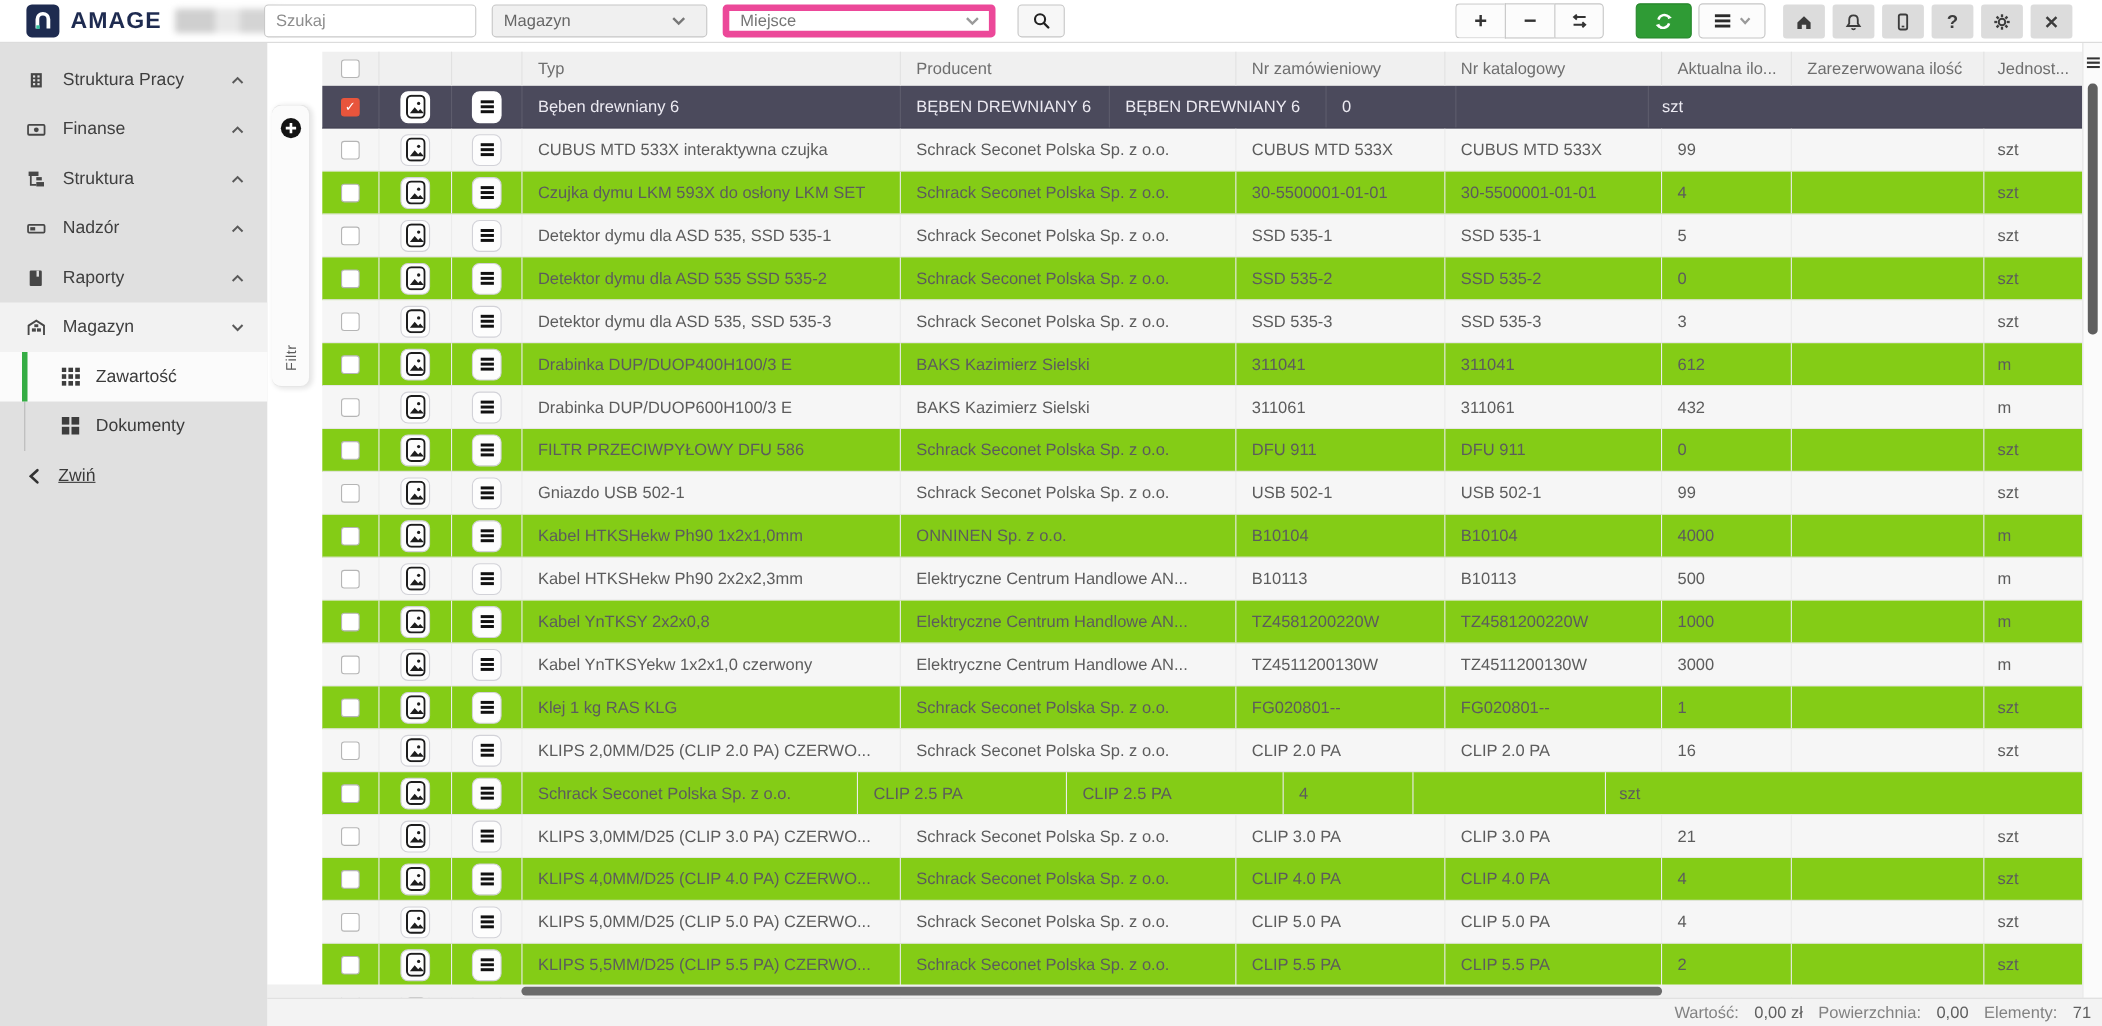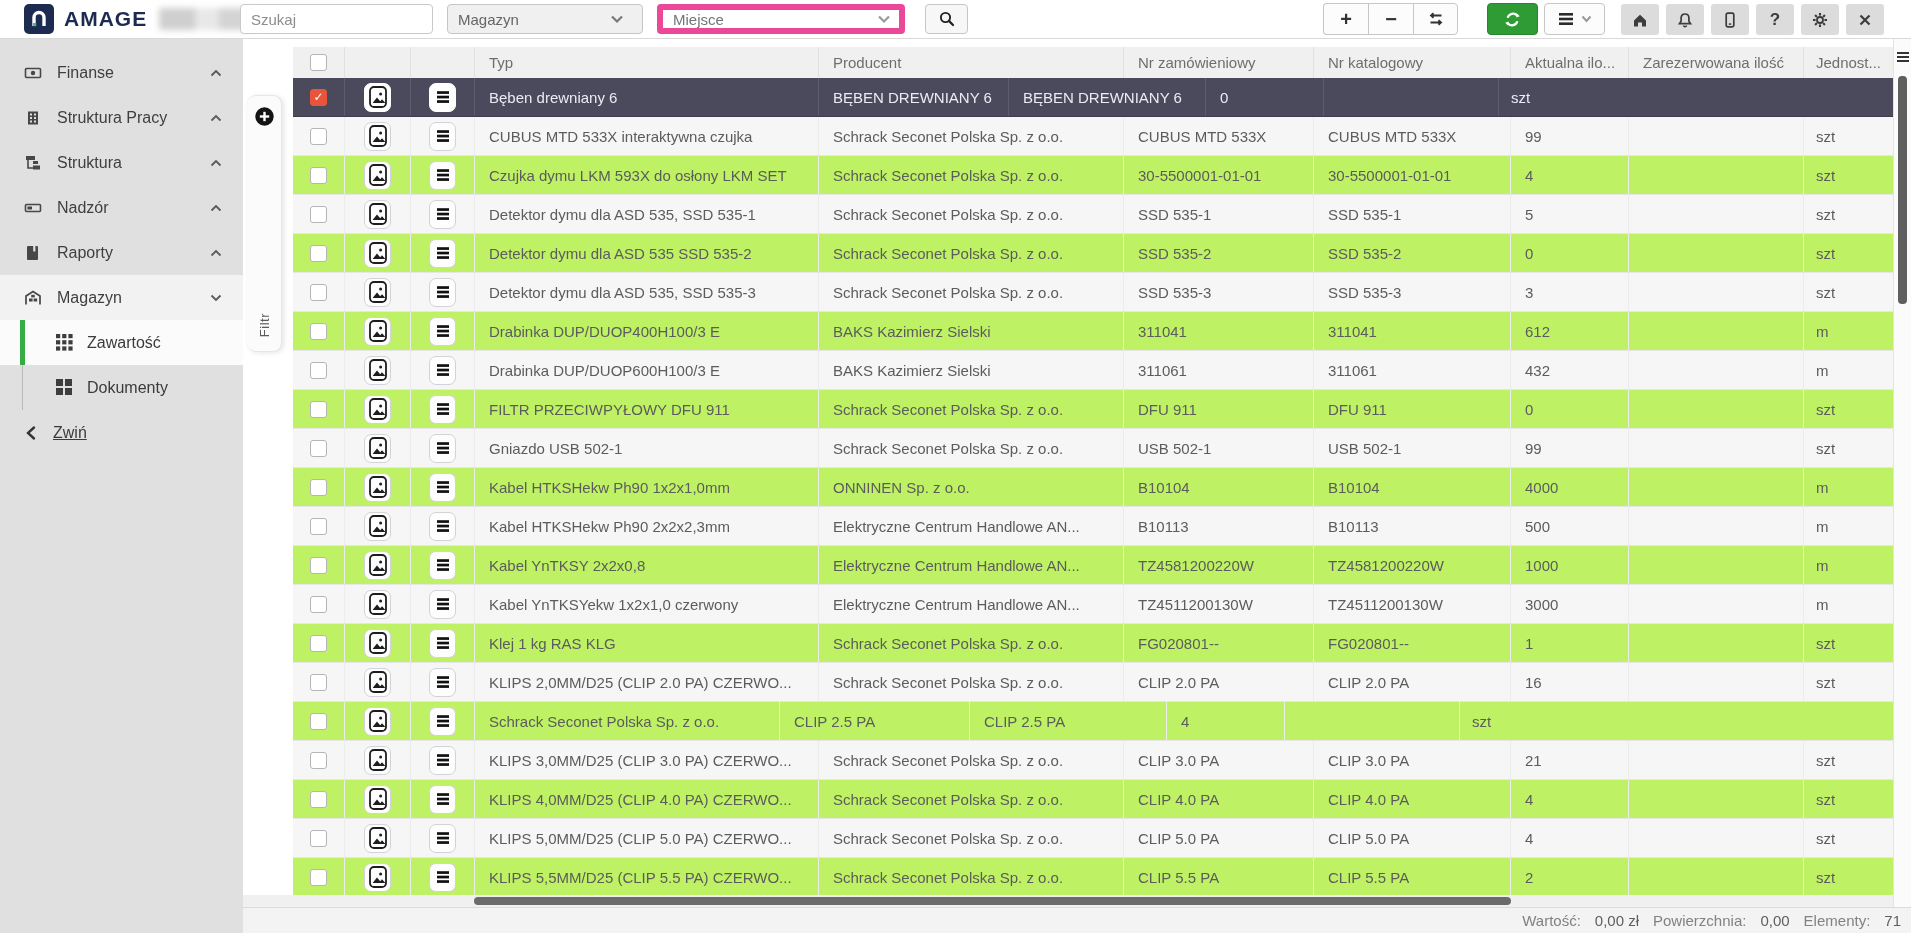--- a/index.html
+++ b/index.html
@@ -46,21 +46,21 @@
 
   
   .filter-tab{position:absolute;left:247px;top:95px;width:34px;height:255px;background:#fbfbfb;border:1px solid #e6e6e6;border-left:none;border-radius:9px;box-shadow:2px 1px 5px rgba(0,0,0,.10);z-index:15;display:flex;flex-direction:column;align-items:center;}
   .filter-add{margin-top:10px;cursor:pointer;line-height:0;}
   .filter-label{position:absolute;bottom:14px;writing-mode:vertical-rl;transform:rotate(180deg);font-size:13px;color:#5a5a5a;letter-spacing:.5px;}
 
   
   .table{position:absolute;left:293px;top:47px;width:1600px;z-index:5;}
   .thead{display:flex;height:31px;background:#f0f0f0;color:#6e6e6e;font-size:15px;align-items:center;}
   .thead .cell{border-right:1px solid #e1e1e1;height:100%;display:flex;align-items:center;}
-  .trow{display:flex;height:38px;background:#bef264;border-bottom:1px solid #e6e6e6;font-size:15px;color:#5c5c5c;align-items:center;cursor:pointer;}
+  .trow{display:flex;height:38px;background:#84cc16;border-bottom:1px solid #e6e6e6;font-size:15px;color:#5c5c5c;align-items:center;cursor:pointer;}
   .trow.alt{background:#f6f6f6;text-align:right;}
   .trow.selected{background:#4b4a5c;color:#eceaf2;border-bottom-color:#3e3d4d;}
   .trow .cell{border-right:1px solid #ececec;height:100%;display:flex;align-items:center;overflow:hidden;white-space:nowrap;}
   .trow.selected .cell{border-right-color:rgba(255,255,255,.10);}
   .trow.partial{height:18px;overflow:hidden;}
   .trow.partial .cell{align-items:flex-start;padding-top:5px;}
   .c-check{width:52px;justify-content:center;box-sizing:border-box;}
   .c-img{width:66px;justify-content:center;box-sizing:border-box;}
   .c-menu{width:64px;justify-content:center;box-sizing:border-box;}
   .c-typ{width:344px;padding-left:14px;box-sizing:border-box;}
@@ -229,46 +229,46 @@
           </svg>
       </span>
     </div>
   </div>
 
   <div class="sidebar">
     <div class="nav">
       <div class="nav-item">
         <span>
           <svg width="18" height="18" viewBox="0 0 18 18">
-              <rect x="1.5" y="4.5" width="15" height="9" rx="1" fill="none" stroke="#474747" stroke-width="1.6"></rect>
-              <circle cx="9" cy="9" r="2.2" fill="#474747"></circle>
-            </svg>
-        </span>
-        <span class="lbl">Finanse</span>
-        <span>
-            <svg width="14" height="10" viewBox="0 0 14 10">
-              <path d="M2.5 7.5 L7 3 L11.5 7.5" fill="none" stroke="#5a5a5a" stroke-width="1.8"></path>
-            </svg>
-          </span>
-      </div>
-      <div class="nav-item">
-        <span>
-          <svg width="18" height="18" viewBox="0 0 18 18">
               <rect x="4" y="2.5" width="10" height="13" fill="#474747"></rect>
               <g fill="#e0e0e0">
                 <rect x="6" y="4.5" width="2" height="2"></rect>
                 <rect x="10" y="4.5" width="2" height="2"></rect>
                 <rect x="6" y="8" width="2" height="2"></rect>
                 <rect x="10" y="8" width="2" height="2"></rect>
                 <rect x="6" y="11.5" width="2" height="2"></rect>
                 <rect x="10" y="11.5" width="2" height="2"></rect>
               </g>
             </svg>
         </span>
         <span class="lbl">Struktura Pracy</span>
+        <span>
+            <svg width="14" height="10" viewBox="0 0 14 10">
+              <path d="M2.5 7.5 L7 3 L11.5 7.5" fill="none" stroke="#5a5a5a" stroke-width="1.8"></path>
+            </svg>
+          </span>
+      </div>
+      <div class="nav-item">
+        <span>
+          <svg width="18" height="18" viewBox="0 0 18 18">
+              <rect x="1.5" y="4.5" width="15" height="9" rx="1" fill="none" stroke="#474747" stroke-width="1.6"></rect>
+              <circle cx="9" cy="9" r="2.2" fill="#474747"></circle>
+            </svg>
+        </span>
+        <span class="lbl">Finanse</span>
         <span>
             <svg width="14" height="10" viewBox="0 0 14 10">
               <path d="M2.5 7.5 L7 3 L11.5 7.5" fill="none" stroke="#5a5a5a" stroke-width="1.8"></path>
             </svg>
           </span>
       </div>
       <div class="nav-item">
         <span>
           <svg width="18" height="18" viewBox="0 0 18 18">
               <rect x="2" y="2" width="9" height="4" fill="#474747"></rect>
@@ -692,21 +692,21 @@
         <button class="cellbtn">
           <span>
             <svg width="14" height="14" viewBox="0 0 14 14">
                   <rect x="1" y="1.2" width="12" height="2.7" fill="#111"></rect>
                   <rect x="1" y="5.7" width="12" height="2.7" fill="#111"></rect>
                   <rect x="1" y="10.2" width="12" height="2.7" fill="#111"></rect>
                 </svg>
           </span>
         </button>
       </div>
-      <div class="cell c-typ">FILTR PRZECIWPYŁOWY DFU 911</div>
+      <div class="cell c-typ">FILTR PRZECIWPYŁOWY DFU 586</div>
       <div class="cell c-prod">Schrack Seconet Polska Sp. z o.o.</div>
       <div class="cell c-zam">DFU 911</div>
       <div class="cell c-kat">DFU 911</div>
       <div class="cell c-akt">0</div>
       <div class="cell c-zar"></div>
       <div class="cell c-jed">szt</div>
     </div>
         <div class="trow alt">
       <div class="cell c-check">
             <span class="checkbox"></span>

